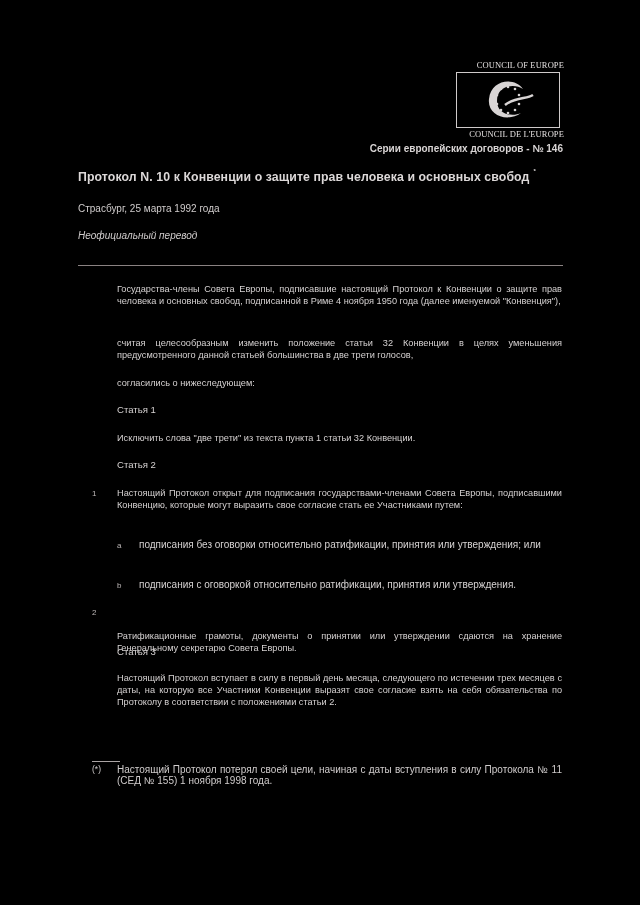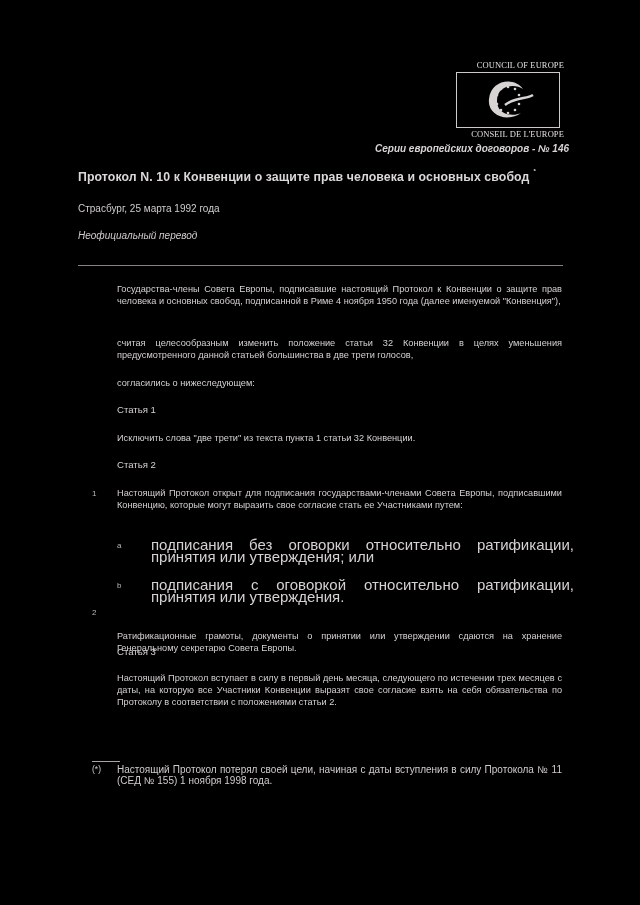--- a/index.html
+++ b/index.html
@@ -5,32 +5,32 @@
   html, body { margin: 0; padding: 0; background: #000; }
   body { width: 640px; height: 905px; position: relative; overflow: hidden;
          font-family: "Liberation Sans", sans-serif; color: #d6d2d2; }
   .abs { position: absolute; }
   .logo { left: 452px; top: 60px; width: 112px; height: 80px; }
   .logo .top, .logo .bot { position: absolute; left: 0; width: 112px; text-align: right;
          font-family: "Liberation Serif", serif; font-size: 8.5px; letter-spacing: 0.1px; color: #e2dede; }
   .logo .top { top: 0; }
   .logo .bot { top: 69px; }
   .logo .box { position: absolute; left: 4px; top: 12px; width: 102px; height: 54px; border: 1px solid #cfcaca; }
-  .series { right: 71px; top: 143px; font-size: 10px; font-style: italic; font-weight: bold; color: #d8d4d4; }
+  .series { right: 77px; top: 143px; font-size: 10px; font-weight: bold; color: #d8d4d4; }
   .title { left: 78px; top: 170px; font-size: 12.3px; font-weight: bold; color: #dcd8d8; letter-spacing: 0.1px; }
   .title sup { font-size: 6px; position: relative; top: -3px; margin-left: 4px; }
   .place { left: 78px; top: 203px; font-size: 10px; color: #d0cccc; }
   .unofficial { left: 78px; top: 230px; font-size: 10px; font-style: italic; color: #d0cccc; }
   .rule { left: 78px; top: 265px; width: 485px; height: 1px; background: #8a8282; }
   .p { position: absolute; left: 117px; width: 445px; font-size: 9.2px; line-height: 12px;
        text-align: justify; color: #d6d2d2; }
   .h { position: absolute; left: 117px; font-size: 9.6px; font-weight: normal; color: #d6d2d2; }
   .num { position: absolute; left: 92px; font-size: 8px; color: #bdb8b8; }
-  .sub { position: absolute; left: 139px; width: 423px; font-size: 15px; line-height: 12px;
-         text-align: justify; color: #d6d2d2; margin-left: 12px; }
+  .sub { position: absolute; left: 139px; width: 423px; font-size: 10px; line-height: 12px;
+         text-align: justify; color: #d6d2d2; }
   .subl { position: absolute; left: 117px; font-size: 8px; color: #bdb8b8; }
   .fn-rule { left: 92px; top: 761px; width: 28px; height: 1px; background: #aaa4a4; }
   .fn-mark { left: 92px; top: 764px; font-size: 8.5px; color: #d0cccc; }
   .fn-text { left: 117px; top: 764px; width: 445px; font-size: 10px; line-height: 11px; text-align: justify; color: #d0cccc; }
 </style>
 </head>
 <body>
 
 <div class="abs logo">
   <div class="top">COUNCIL OF EUROPE</div>
@@ -45,21 +45,21 @@
         <circle cx="62" cy="31" r="1.3"></circle>
           <circle cx="58" cy="37" r="1.3"></circle>
           <circle cx="51" cy="40" r="1.3"></circle>
         <circle cx="44" cy="37" r="1.3"></circle>
           <circle cx="40" cy="31" r="1.3"></circle>
           <circle cx="40" cy="22" r="1.3"></circle>
         <circle cx="44" cy="16" r="1.3"></circle>
       </g>
     </svg>
   </div>
-  <div class="bot">CONSEIL DE L'EUROPE</div>
+  <div class="bot">COUNCIL DE L'EUROPE</div>
 </div>
 
 <div class="abs series">Серии европейских договоров - № 146</div>
 
 <div class="abs title"><span>Протокол N. 10 к Конвенции о защите прав человека и основных свобод</span><sup>*</sup></div>
 
 <div class="abs place">Страсбург, 25 марта 1992 года</div>
 <div class="abs unofficial">Неофициальный перевод</div>
 <div class="abs rule"></div>
 

